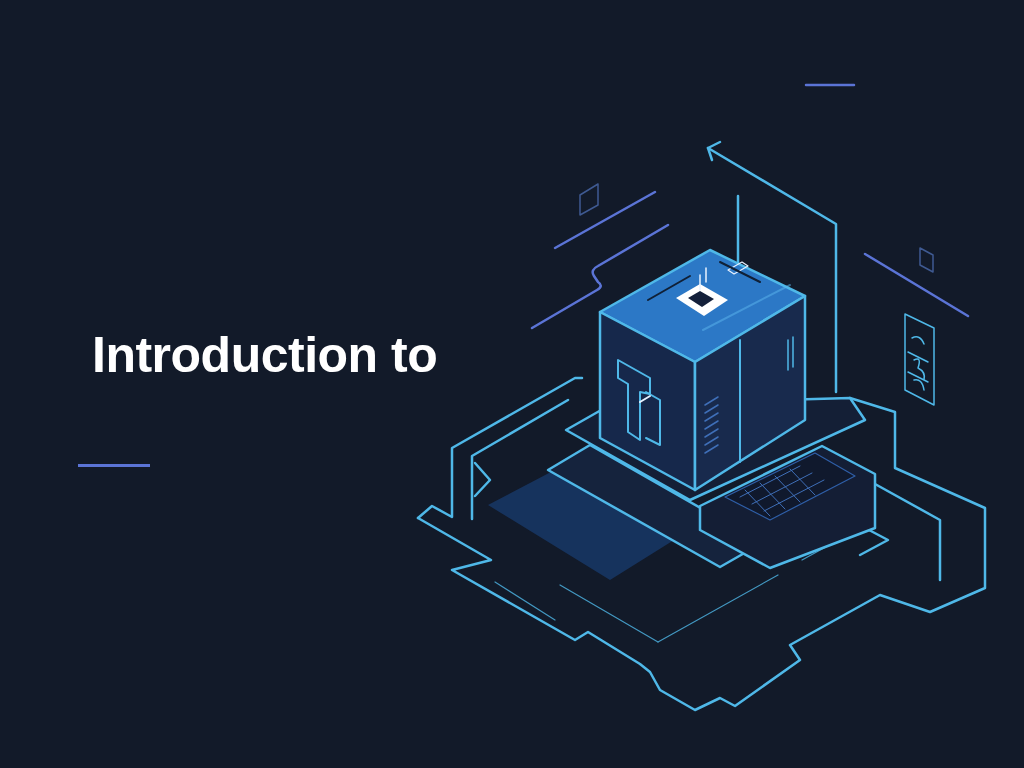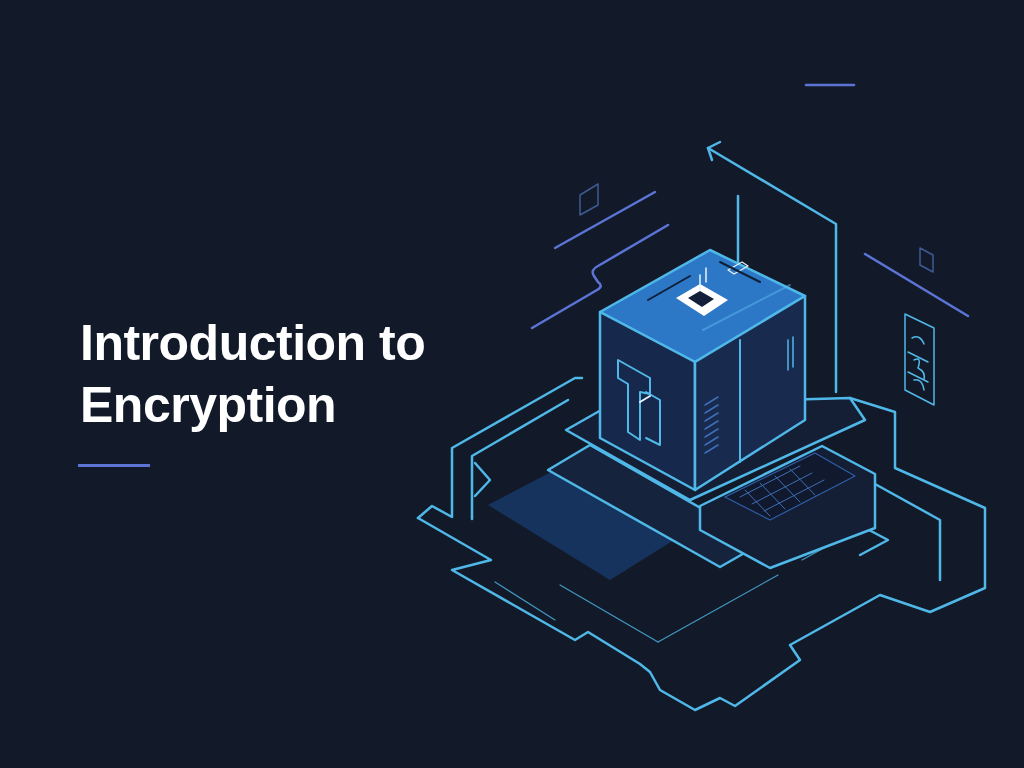--- a/index.html
+++ b/index.html
@@ -1,27 +1,26 @@
 <!DOCTYPE html>
 <html><head>
 <meta charset="utf-8">
 <style>
   html,body{margin:0;padding:0;}
   body{width:1024px;height:768px;background:#121a29;overflow:hidden;position:relative;font-family:"Liberation Sans","DejaVu Sans",sans-serif;}
-  .title{position:absolute;left:80px;top:312px;color:#ffffff;font-size:50px;font-weight:bold;line-height:62px;letter-spacing:-0.5px;margin:0;}
+  .title{position:absolute;left:80px;top:312px;color:#ffffff;font-size:50px;font-weight:bold;line-height:62px;letter-spacing:-0.5px;margin:12px;}
   .title span{display:block;}
   .accent-line{position:absolute;left:78px;top:464px;width:72px;height:3px;background:#5b74d6;}
   svg.art{position:absolute;left:0;top:0;}
 </style>
 </head>
 <body>
 
 <h1 class="title">
   <span>Introduction to</span>
-  <span>Encryption</span>
 </h1>
 <div class="accent-line"></div>
 
 <svg class="art" width="1024" height="768" viewBox="0 0 1024 768">
   <g fill="none" stroke-linecap="round" stroke-linejoin="round">
 
     <g stroke="#5b74d6" stroke-width="2.5">
       <line x1="806" y1="85" x2="854" y2="85"></line>
       <line x1="555" y1="248" x2="655" y2="192"></line>
       <line x1="865" y1="254" x2="968" y2="316"></line>

